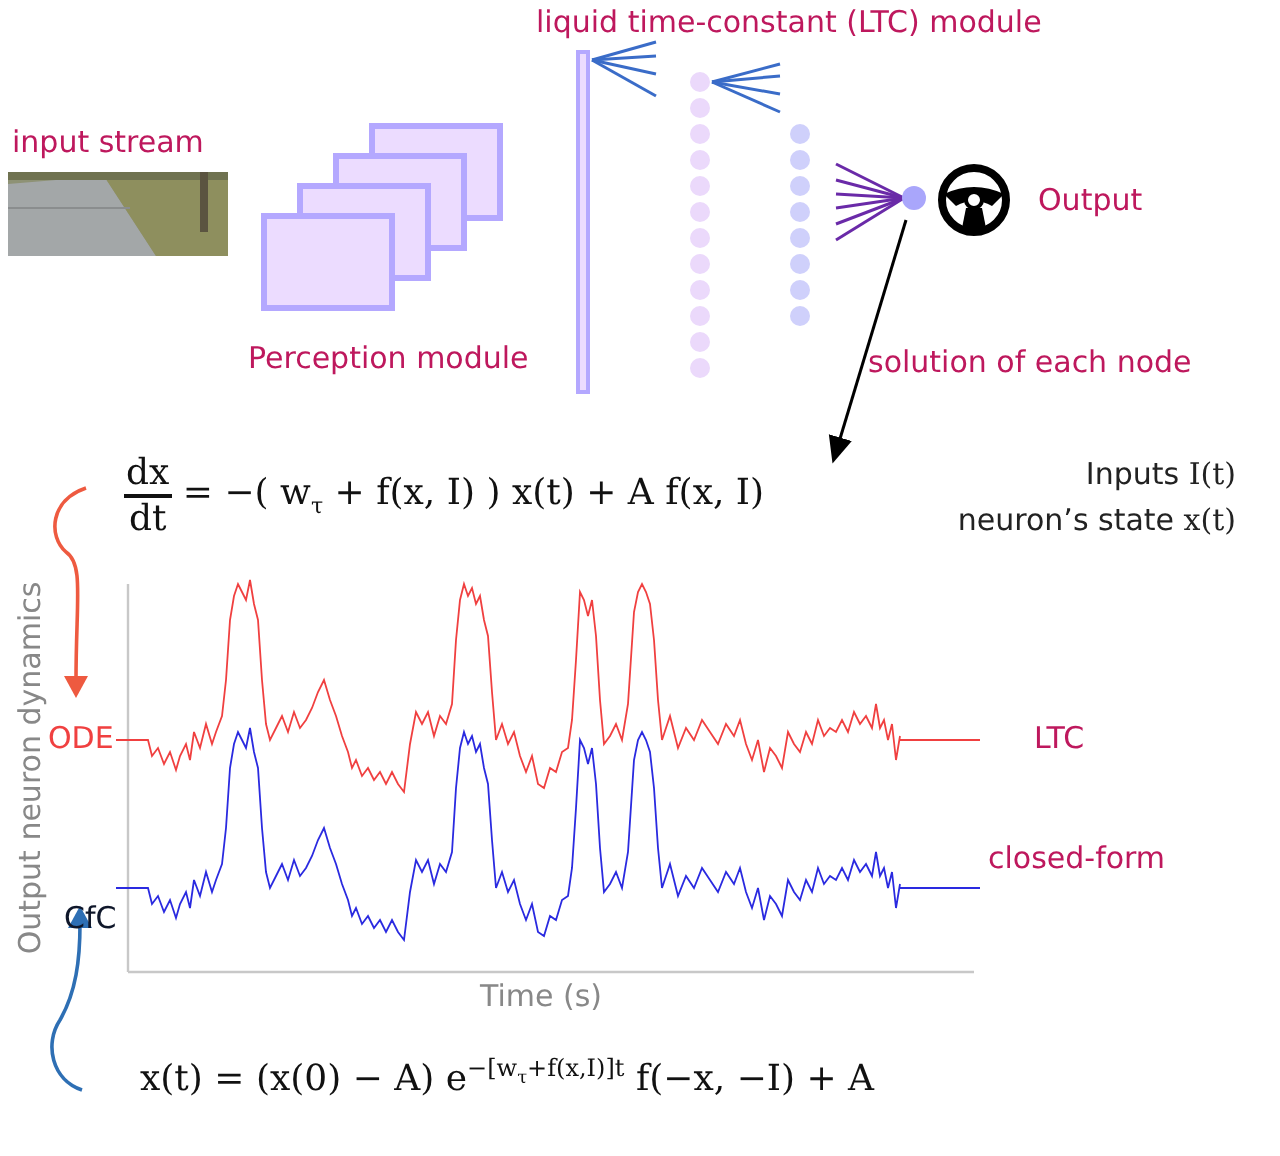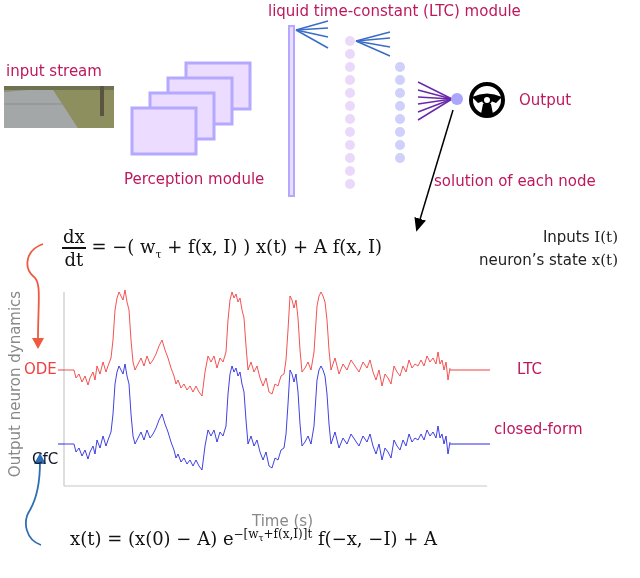--- a/index.html
+++ b/index.html
@@ -143,18 +143,18 @@
   <div><span>Inputs </span><span class="math">I(t)</span></div>
   <div><span>neuron’s state </span><span class="math">x(t)</span></div>
 </div>
 
 <div class="abs lbl" style="left:24px;top:360px;color:#f04040;">ODE</div>
 <div class="abs lbl" style="left:32px;top:434px;color:#0f172a;margin-top:16px;">CfC</div>
 <div class="abs lbl" style="left:517px;top:360px;text-align:center;">LTC</div>
 <div class="abs lbl" style="left:494px;top:418px;line-height:22px;">
   <div>closed-form</div>
 </div>
-<div class="abs lbl gray" style="left:240px;top:512px;margin-left:12px;">Time (s)</div>
+<div class="abs lbl gray" style="left:240px;top:489px;">Time (s)</div>
 <div class="abs lbl gray" style="left:-80px;top:375px;transform:rotate(-90deg);width:190px;text-align:center;">Output neuron dynamics</div>
 
 <div class="abs eq math" style="left:70px;top:527px;">
   <span>x(t) = (x(0) − A) e</span><sup style="font-size:12px;"><span>−[w</span><sub style="font-size:9px;">τ</sub><span>+f(x,I)]t</span></sup><span> f(−x, −I) + A</span>
 </div>
 
 </body></html>

